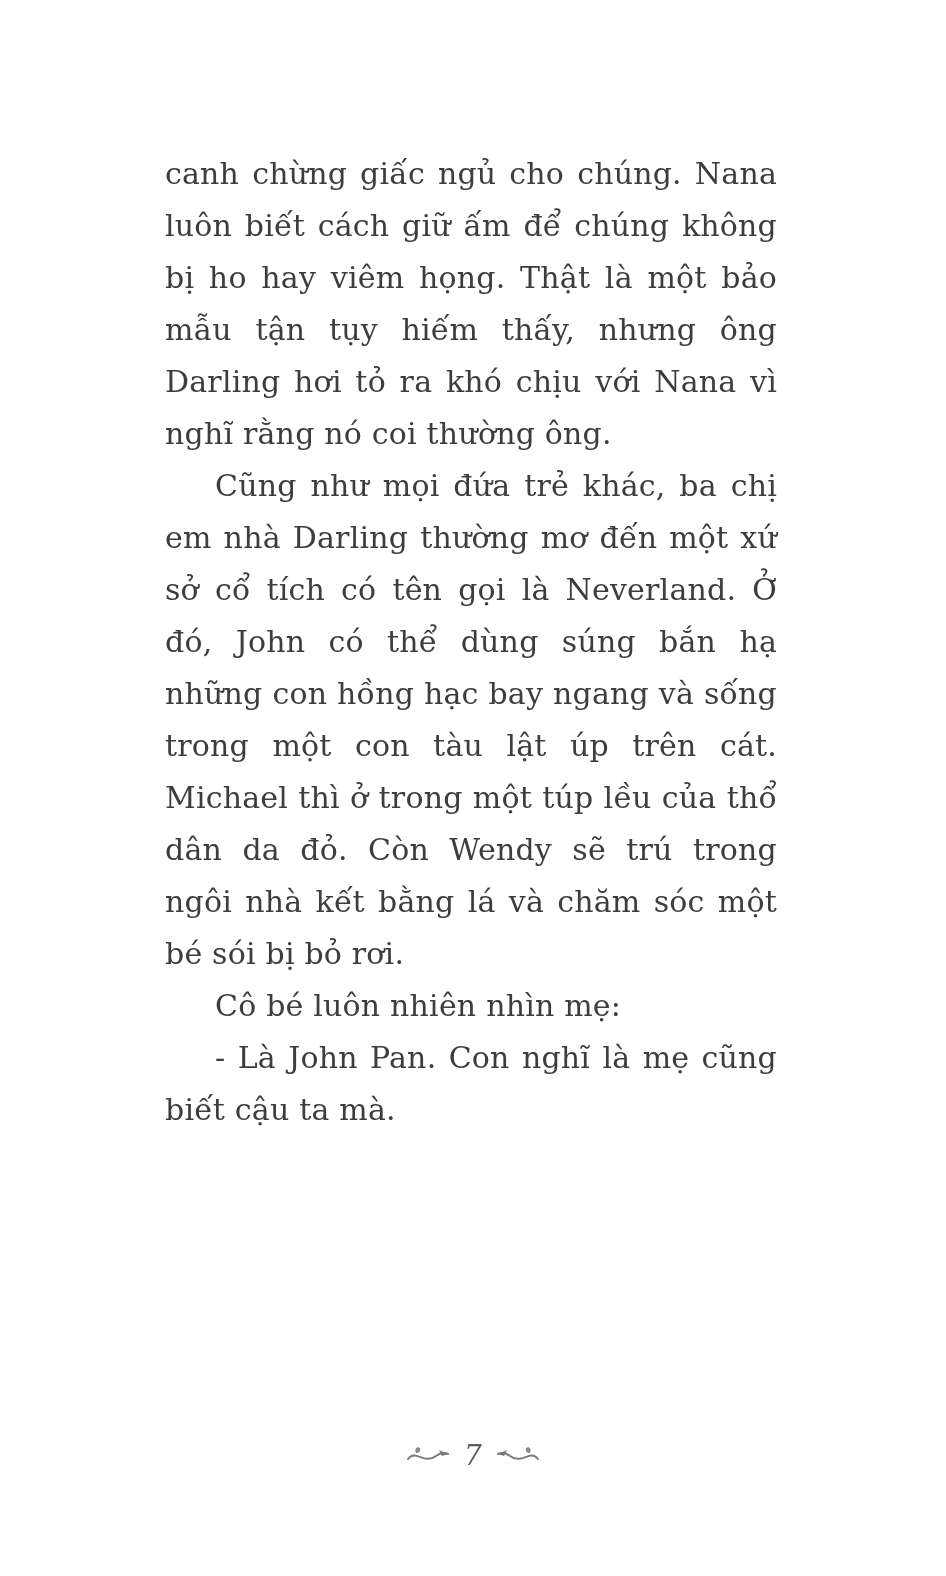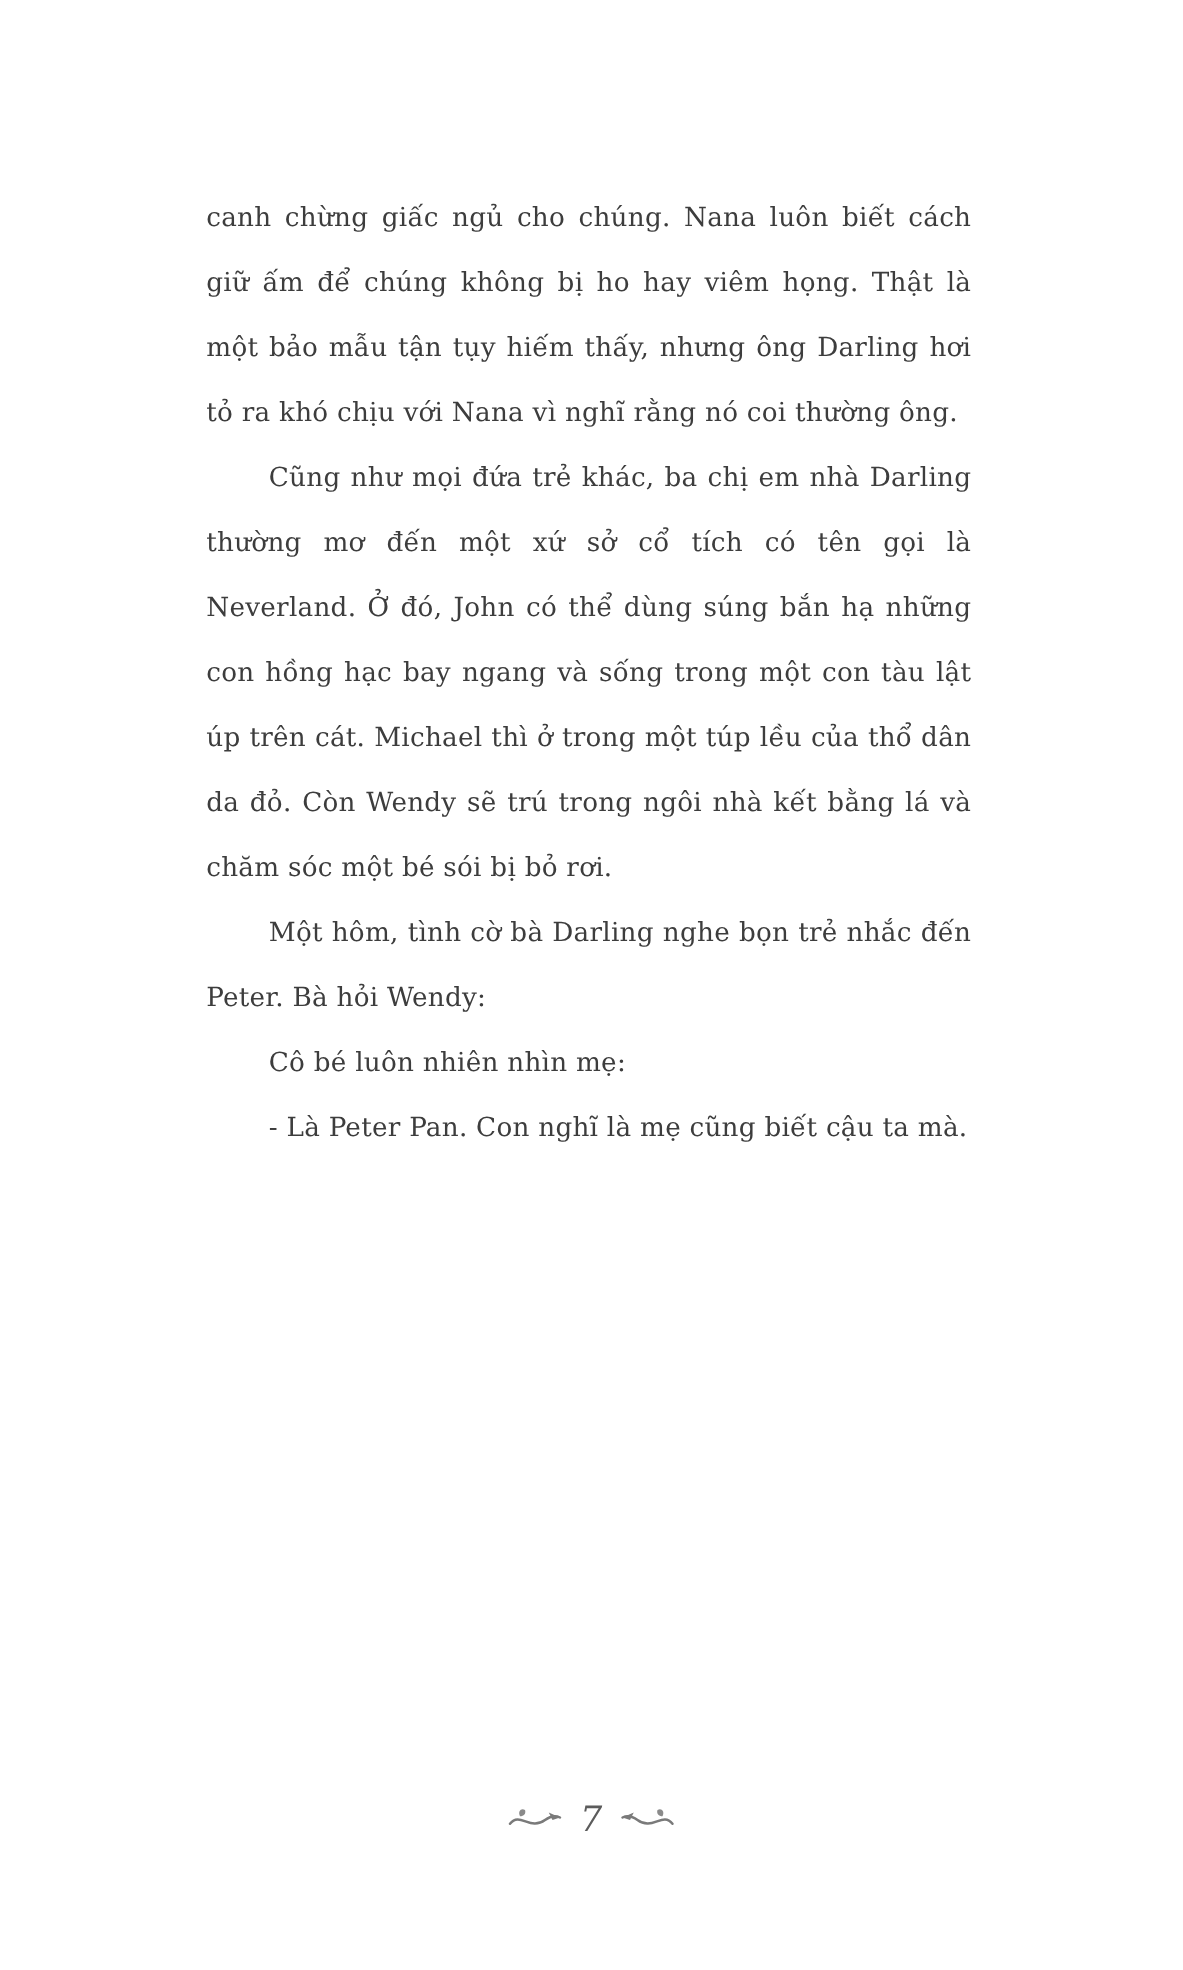--- a/index.html
+++ b/index.html
@@ -15,21 +15,21 @@
     color: #3d3d3d;
   }
   .page {
     position: absolute;
     top: 148px;
     left: 165px;
     width: 612px;
   }
   .page p {
     margin: 0;
-    font-size: 21px;
+    font-size: 30px;
     line-height: 52px;
     text-align: justify;
     text-justify: inter-word;
     letter-spacing: 0.2px;
   }
   .page p.indent {
     text-indent: 50px;
   }
   
   .footer {
@@ -64,23 +64,22 @@
   .flourish.right svg {
     transform: scaleX(-1);
   }
 </style>
 </head>
 <body>
 
 <div class="page">
   <p>canh chừng giấc ngủ cho chúng. Nana luôn biết cách giữ ấm để chúng không bị ho hay viêm họng. Thật là một bảo mẫu tận tụy hiếm thấy, nhưng ông Darling hơi tỏ ra khó chịu với Nana vì nghĩ rằng nó coi thường ông.</p>
   <p class="indent">Cũng như mọi đứa trẻ khác, ba chị em nhà Darling thường mơ đến một xứ sở cổ tích có tên gọi là Neverland. Ở đó, John có thể dùng súng bắn hạ những con hồng hạc bay ngang và sống trong một con tàu lật úp trên cát. Michael thì ở trong một túp lều của thổ dân da đỏ. Còn Wendy sẽ trú trong ngôi nhà kết bằng lá và chăm sóc một bé sói bị bỏ rơi.</p>
-  <p class="indent">Một hôm, tình cờ bà Darling nghe bọn trẻ nhắc đến Peter. Bà hỏi Wendy:</p>
   <p class="indent">Cô bé luôn nhiên nhìn mẹ:</p>
-  <p class="indent">- Là Peter Pan. Con nghĩ là mẹ cũng biết cậu ta mà.</p>
+  <p class="indent">- Là John Pan. Con nghĩ là mẹ cũng biết cậu ta mà.</p>
 </div>
 
 <div class="footer">
   <span class="footer-inner">
     <span class="flourish left">
       <svg viewBox="0 0 44 26" fill="none" xmlns="http://www.w3.org/2000/svg">
         <path d="M2 16 C 10 6, 18 22, 30 13 C 34 10, 38 9, 42 11" stroke="#7a7a7a" stroke-width="2" stroke-linecap="round"></path>
         <path d="M42 11 L 33 7 L 36 13 Z" fill="#7a7a7a"></path>
         <path d="M10 10 C 8 6, 11 3, 14 5 C 15 8, 13 10, 10 10 Z" fill="#8a8a8a"></path>
       </svg>

